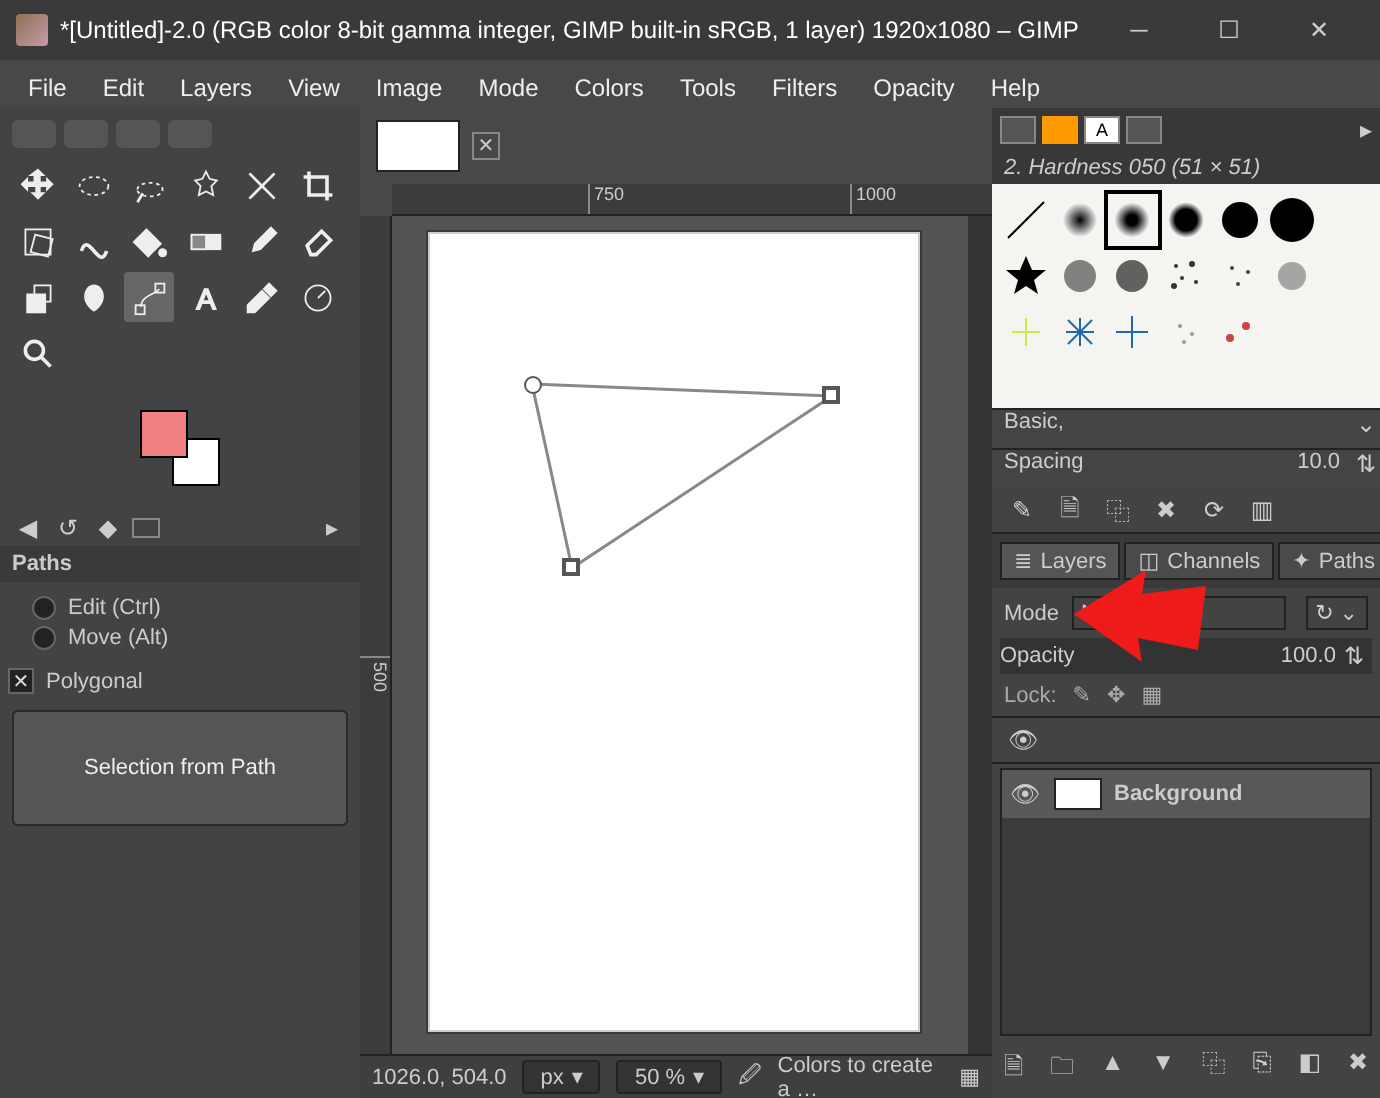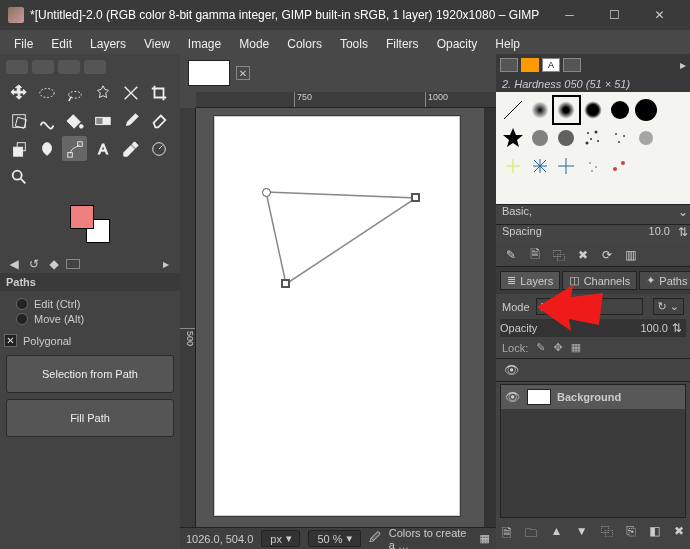--- a/index.html
+++ b/index.html
@@ -27,21 +27,21 @@
   .opttabs span { width:16px; height:14px; display:flex; align-items:center; justify-content:center; color:#ccc; }
   .opttabs .sq { width:14px; height:10px; border:1px solid #888; }
   .section-title { background: #3a3a3a; padding: 3px 6px; font-weight: bold; font-size: 11px; }
   .editmode { padding: 4px 8px; font-size: 11px; }
   .editmode .radio { display: flex; align-items: center; gap: 6px; margin: 3px 0 3px 8px; }
   .editmode .radio .dot { width: 12px; height: 12px; border-radius: 50%; background: #222; border: 1px solid #666; display:flex; align-items:center; justify-content:center;}
   .editmode .radio.sel .dot::after { content:""; width:5px; height:5px; border-radius:50%; background:#ddd;}
   .checkline { display:flex; align-items:center; gap:6px; padding:2px 4px; font-size:11px;}
   .checkline .x { width:13px; height:13px; background:#222; border:1px solid #666; display:flex; align-items:center; justify-content:center; font-size:10px; color:#ddd;}
   .pathbtns { display:flex; flex-direction:column; gap:6px; padding:6px; }
-  .pathbtn { background:#555; border:1px solid #2a2a2a; border-radius:3px; text-align:center; padding:12px 4px; font-size:11px; color:#eee;}
+  .pathbtn { background:#555; border:1px solid #2a2a2a; border-radius:3px; text-align:center; padding:22px 4px; font-size:11px; color:#eee;}
   
   .center { flex: 1; background: #484848; display: flex; flex-direction: column; position: relative; }
   .imgtab { display:flex; align-items:center; gap:6px; padding:6px 8px; }
   .imgtab .thumb { width:42px; height:26px; background:#fff; border:1px solid #222;}
   .imgtab .closex { width:14px; height:14px; border:1px solid #888; display:flex; align-items:center; justify-content:center; font-size:10px; color:#ccc;}
   .rulerH { height:16px; background:#3c3c3c; border-bottom:1px solid #222; position:relative; margin-left:16px; }
   .rulerH .tick { position:absolute; top:0; height:100%; border-left:1px solid #888; font-size:9px; color:#ccc; padding-left:2px;}
   .canvaswrap { flex:1; display:flex; }
   .rulerV { width:16px; background:#3c3c3c; border-right:1px solid #222; position:relative;}
   .rulerV .tick { position:absolute; left:0; width:100%; border-top:1px solid #888; font-size:9px; color:#ccc; writing-mode:vertical-rl; text-orientation:mixed; padding-top:2px;}
@@ -259,21 +259,20 @@
           <span class="dot"></span>
           <span>Move (Alt)</span>
         </div>
     </div>
     <div class="checkline">
       <span class="x">✕</span>
       <span>Polygonal</span>
     </div>
     <div class="pathbtns">
       <div class="pathbtn">Selection from Path</div>
-      <div class="pathbtn">Fill Path</div>
     </div>
   </div>
 
   <div class="center">
     <div class="imgtab">
       <div class="thumb"></div>
       <div class="closex">✕</div>
     </div>
     <div class="rulerH">
       <div class="tick" style="left:98px">750</div>

